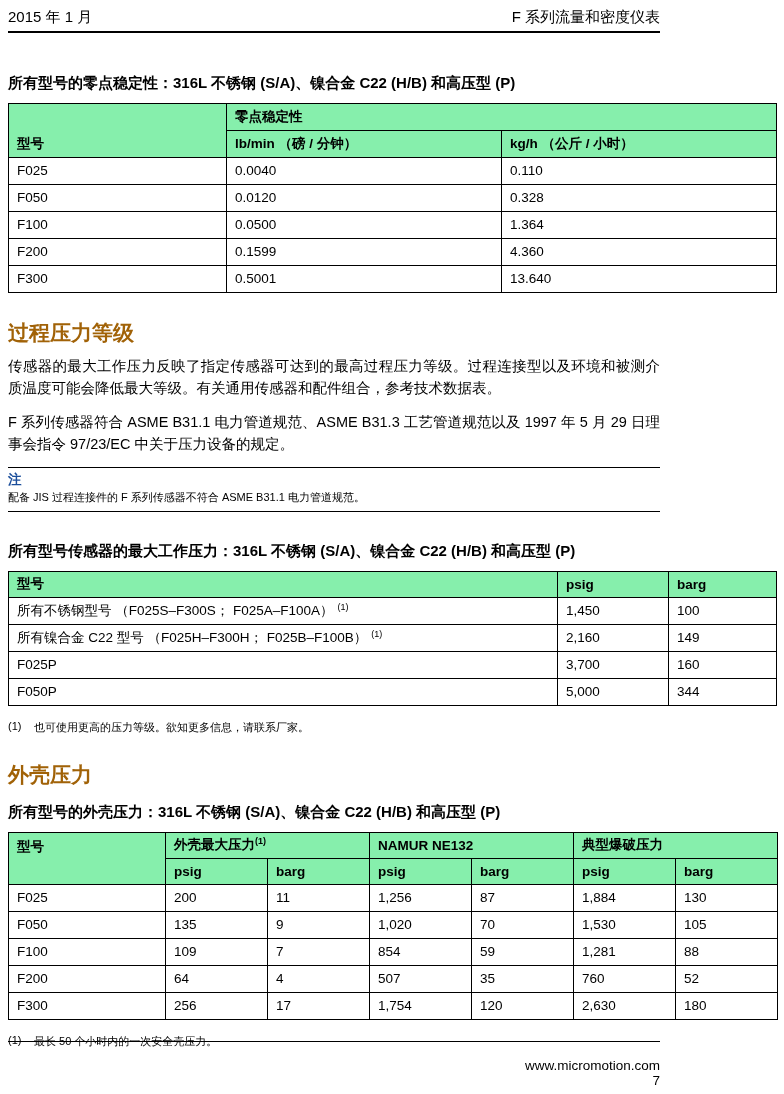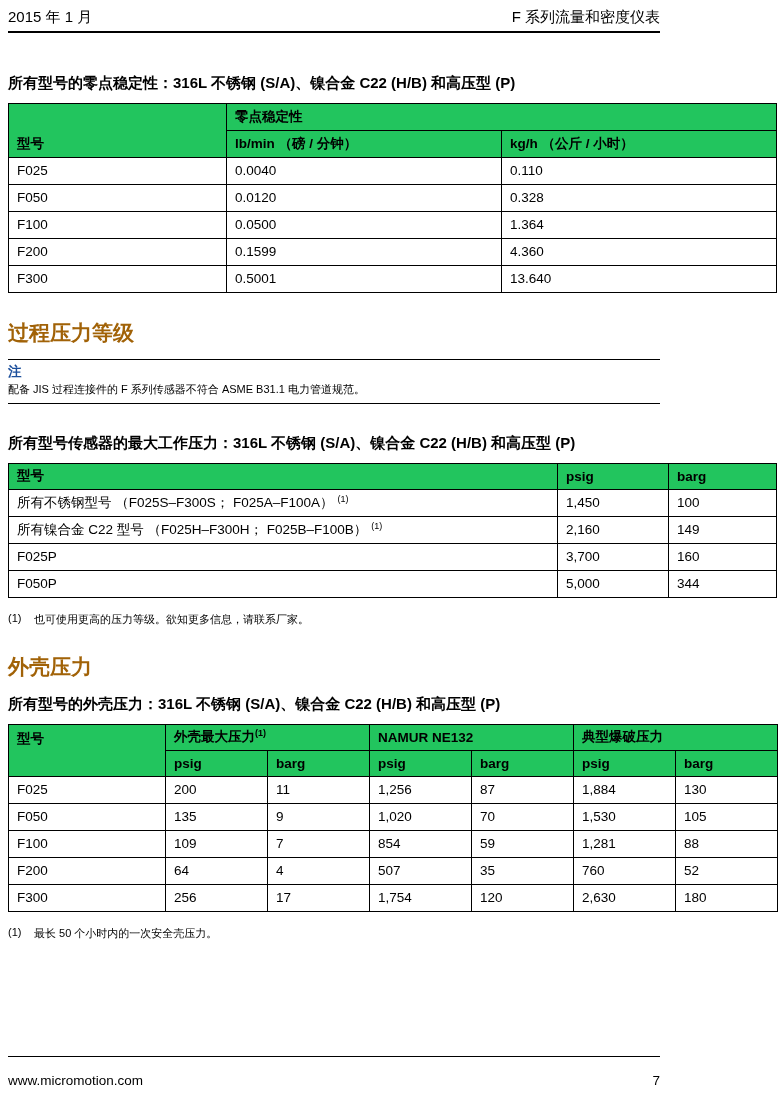--- a/index.html
+++ b/index.html
@@ -28,21 +28,21 @@
 
   .para { font-size: 14.5px; line-height: 22px; margin-top: 8px; text-align: justify; }
   .para + .para { margin-top: 12px; }
 
   .note-block { margin-top: 12px; border-top: 1px solid #000; border-bottom: 1px solid #000; padding: 3px 0 6px 0; }
   .note-label { color: #1b4e9b; font-weight: bold; font-size: 13.5px; }
   .note-text { font-size: 11px; margin-top: 1px; }
 
   table { border-collapse: collapse; width: 768px; table-layout: fixed; margin-top: 10px; }
   th, td { border: 1px solid #000; font-size: 13.5px; text-align: left; padding: 3px 8px 4px 8px; vertical-align: middle; }
-  thead th { background: #22c55e; font-weight: bold; }
+  thead th { background: #86efac; font-weight: bold; }
   td { height: 27px; background: #fff; }
 
   .t1 col.c-model { width: 218px; }
   .t1 col.c-lb { width: 275px; }
   .t1 col.c-kg { width: 275px; }
   .t1 th { height: 27px; }
   .t1 .model-head { vertical-align: bottom; }
 
   .t2 col.c-model { width: 549px; }
   .t2 col.c-psig { width: 111px; }
@@ -57,20 +57,21 @@
   sup { font-size: 9px; vertical-align: super; line-height: 0; }
 
   .footnote { font-size: 11px; margin-top: 14px; display: flex; }
   .footnote .fn-num { display: inline-block; width: 26px; flex: 0 0 26px; }
 
   .doc-footer {
     position: absolute; left: 8px; right: 8px; bottom: 6px;
     border-top: 1px solid #000; padding-top: 16px;
     display: flex; justify-content: space-between; align-items: flex-end;
     font-size: 13.5px;
+    flex-direction: column;
   }
   .doc-footer a { color: #000; text-decoration: none; }
 </style>
 </head>
 <body>
 
 <div class="page">
 
   <div class="doc-header">
     <span>2015 年 1 月</span>
@@ -118,20 +119,22 @@
       </tr>
       <tr>
         <td>F300</td>
         <td>0.5001</td>
         <td>13.640</td>
       </tr>
     </tbody>
   </table>
 
   <div class="section-heading">过程压力等级</div>
+  <p class="para">传感器的最大工作压力反映了指定传感器可达到的最高过程压力等级。过程连接型以及环境和被测介质温度可能会降低最大等级。有关通用传感器和配件组合，参考技术数据表。</p>
+  <p class="para">F 系列传感器符合 ASME B31.1 电力管道规范、ASME B31.3 工艺管道规范以及 1997 年 5 月 29 日理事会指令 97/23/EC 中关于压力设备的规定。</p>
 
   <div class="note-block">
     <div class="note-label">注</div>
     <div class="note-text">配备 JIS 过程连接件的 F 系列传感器不符合 ASME B31.1 电力管道规范。</div>
   </div>
 
   <div class="table-heading" style="margin-top:30px;">所有型号传感器的最大工作压力：316L 不锈钢 (S/A)、镍合金 C22 (H/B) 和高压型 (P)</div>
 
   <table class="t2">
     <colgroup>

